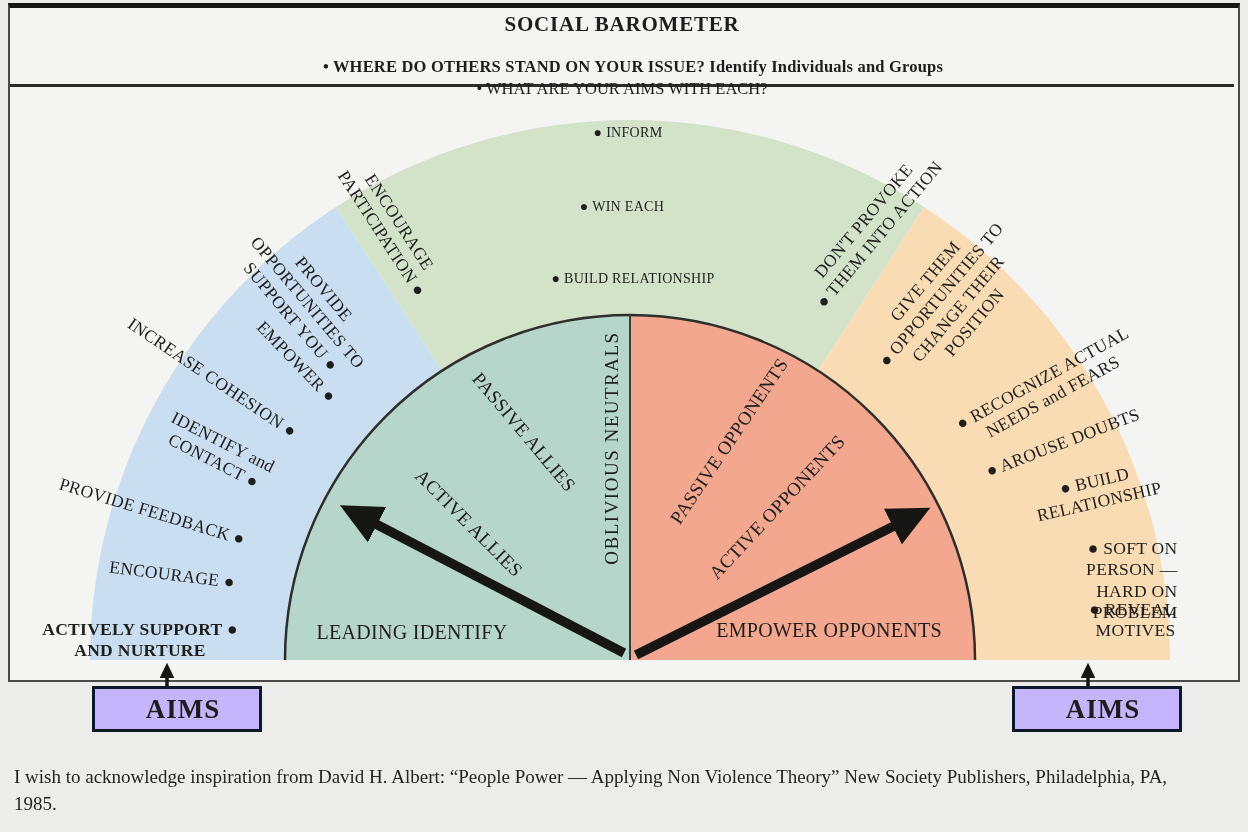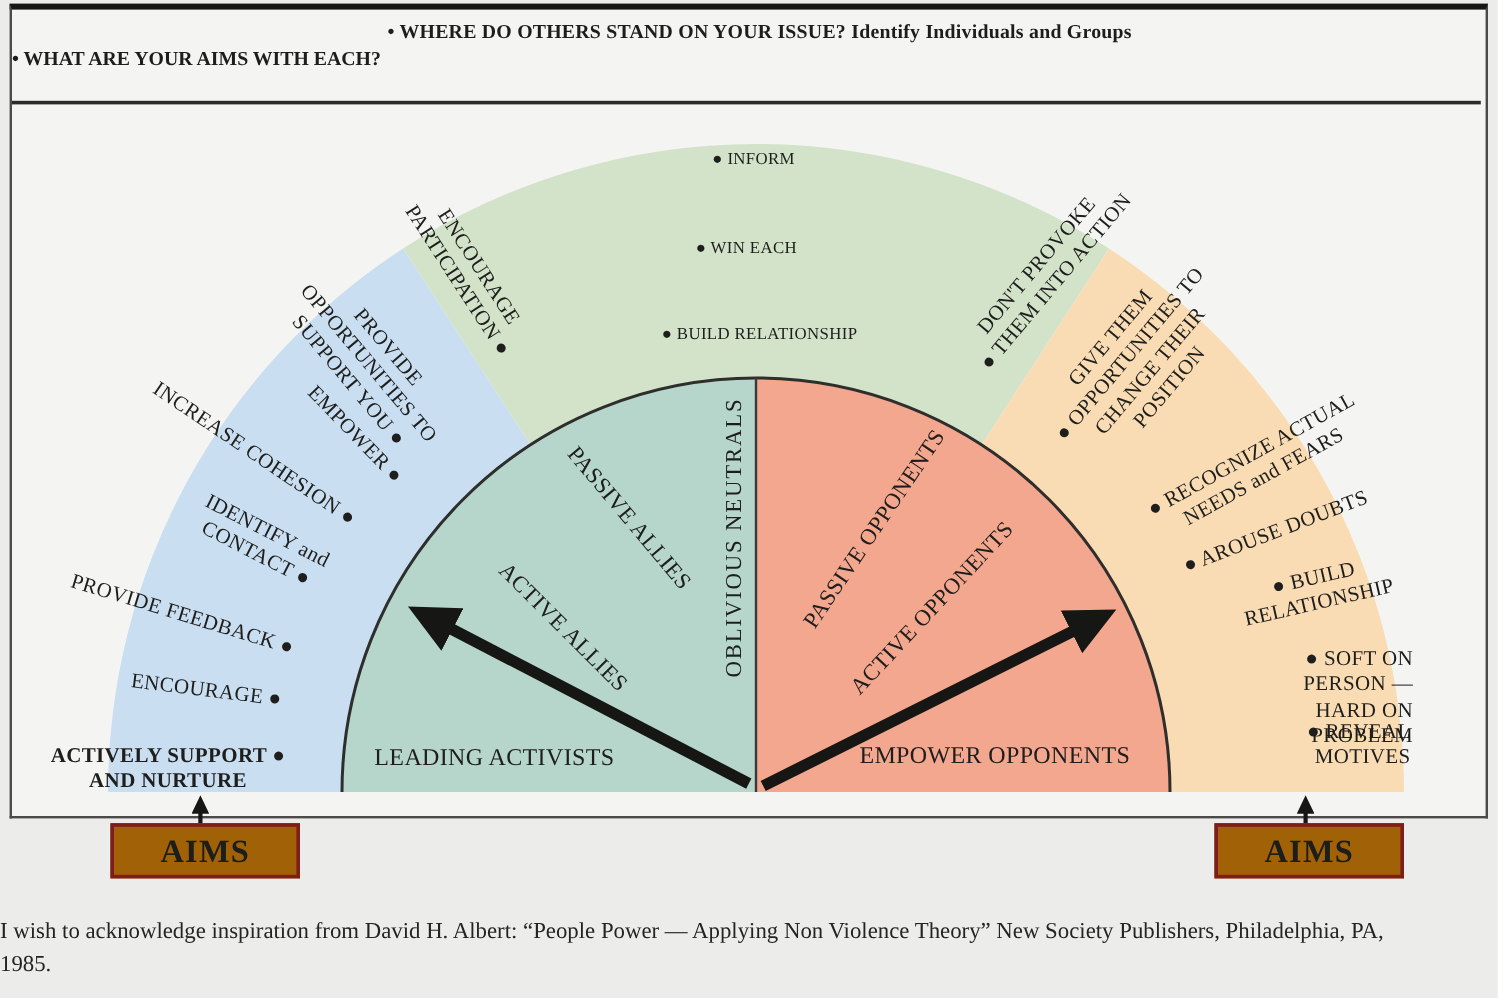--- a/index.html
+++ b/index.html
@@ -14,49 +14,50 @@
     background:#f4f5f2;
     border:2px solid #4a4a48;
     border-top:5px solid #161614;
   }
   .hdr{
     position:absolute;left:10px;top:8px;width:1224px;height:76px;
     border-bottom:3px solid #2b2b29;
     text-align:center;
   }
   .hdr-title{font-weight:bold;font-size:21px;letter-spacing:.8px;margin-top:4px;}
-  .hdr-line{font-weight:bold;font-size:16.5px;letter-spacing:.2px;margin-top:9px;padding-left:22px;}
-  .hdr-line2{display:flex;gap:84px;font-weight:bold;font-size:16.5px;margin-top:2px;}
+  .hdr-line{font-weight:bold;font-size:16.5px;letter-spacing:.2px;margin-top:20px;padding-left:22px;}
+  .hdr-line2{display:flex;justify-content:center;gap:84px;font-weight:normal;font-size:16.5px;margin-top:2px;}
   svg.diagram{position:absolute;left:0;top:0;width:1248px;height:832px;}
   .lab{
     position:absolute;white-space:pre-line;text-align:center;
     line-height:1.22;letter-spacing:.3px;color:#1e1e1c;
     transform-origin:center;
   }
   .fs17{font-size:17.5px;}
   .fs18{font-size:14px;}
   .fs19{font-size:19px;}
   .fs20{font-size:20px;}
   .aims-box{
     position:absolute;width:152px;height:40px;top:686px;
-    background:#a16207;border:3px solid #7f1d1d;
+    background:#c4b5fd;border:3px solid #0f172a;
     display:flex;align-items:center;justify-content:center;
-    font-weight:bold;font-size:27px;letter-spacing:1px;
+    font-weight:bold;font-size:27px;letter-spacing:1px;padding-left:12px;
   }
   .footer{
-    position:absolute;left:0;top:764px;width:1170px;
+    position:absolute;left:14px;top:764px;width:1170px;
     font-size:19px;line-height:1.4;color:#242422;
   }
 </style>
 </head>
 <body>
 
 <div class="panel"></div>
 
 <div class="hdr">
+  <div class="hdr-title">SOCIAL BAROMETER</div>
   <div class="hdr-line">• WHERE DO OTHERS STAND ON YOUR ISSUE? Identify Individuals and Groups</div>
   <div class="hdr-line2">
     <span>• WHAT ARE YOUR AIMS WITH EACH?</span>
   </div>
 </div>
 
 <svg class="diagram" viewBox="0 0 1248 832" aria-hidden="true">
   <defs>
     <marker id="ah" markerWidth="5" markerHeight="4.2" refX="0.6" refY="2.1" orient="auto">
       <path d="M0,0 L4.4,2.1 L0,4.2 Z" fill="#161614"></path>
@@ -111,21 +112,21 @@
 <div class="lab fs17" style="left:1097px;top:492px;transform:translate(-50%,-50%) rotate(-13deg);">● BUILD RELATIONSHIP</div>
 <div class="lab fs17" style="left:1107px;top:581px;transform:translate(-50%,-50%);text-align:right;">● SOFT ON PERSON —
 HARD ON PROBLEM</div>
 <div class="lab fs17" style="left:1103px;top:620px;transform:translate(-50%,-50%);text-align:right;">● REVEAL MOTIVES</div>
 
 <div class="lab fs19" style="left:524px;top:432px;transform:translate(-50%,-50%) rotate(50deg);">PASSIVE ALLIES</div>
 <div class="lab fs19" style="left:469px;top:523px;transform:translate(-50%,-50%) rotate(45deg);">ACTIVE ALLIES</div>
 <div class="lab fs19" style="left:612px;top:448px;transform:translate(-50%,-50%) rotate(-90deg);letter-spacing:1.5px;white-space:nowrap;">OBLIVIOUS NEUTRALS</div>
 <div class="lab fs19" style="left:729px;top:441px;transform:translate(-50%,-50%) rotate(-56deg);white-space:nowrap;">PASSIVE OPPONENTS</div>
 <div class="lab fs19" style="left:777px;top:507px;transform:translate(-50%,-50%) rotate(-47deg);white-space:nowrap;">ACTIVE OPPONENTS</div>
-<div class="lab fs20" style="left:412px;top:632px;transform:translate(-50%,-50%);white-space:nowrap;">LEADING ACTIVISTS</div>
+<div class="lab fs20" style="left:412px;top:632px;transform:translate(-50%,-50%);white-space:nowrap;">LEADING IDENTIFY</div>
 <div class="lab fs20" style="left:829px;top:630px;transform:translate(-50%,-50%);white-space:nowrap;">EMPOWER OPPONENTS</div>
 
 <div class="aims-box" style="left:92px;">
   <span>AIMS</span>
 </div>
 <div class="aims-box" style="left:1012px;">
   <span>AIMS</span>
 </div>
 
 <div class="footer">I wish to acknowledge inspiration from David H. Albert: “People Power — Applying Non Violence Theory” New Society Publishers, Philadelphia, PA, 1985.</div>

